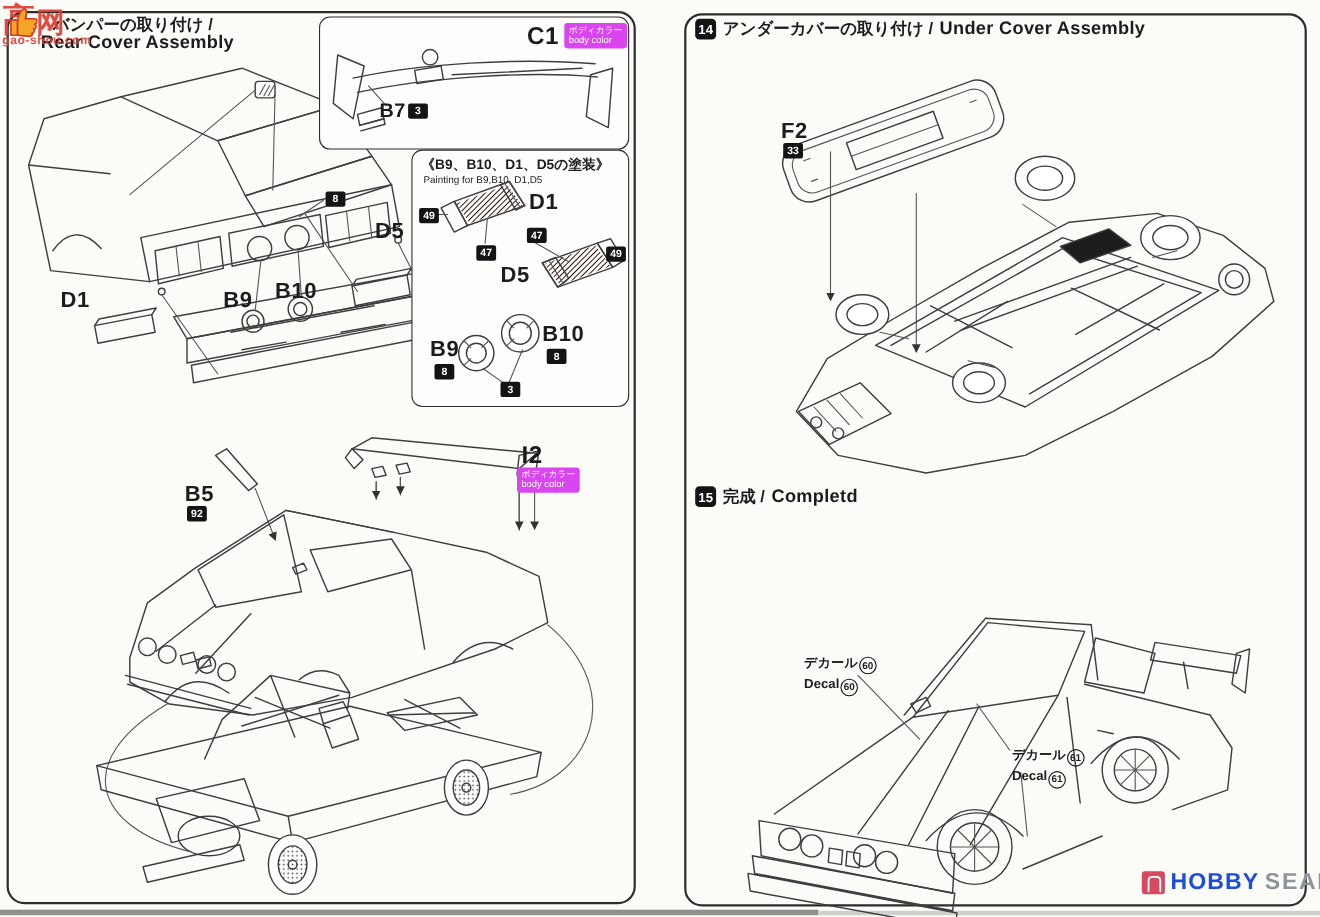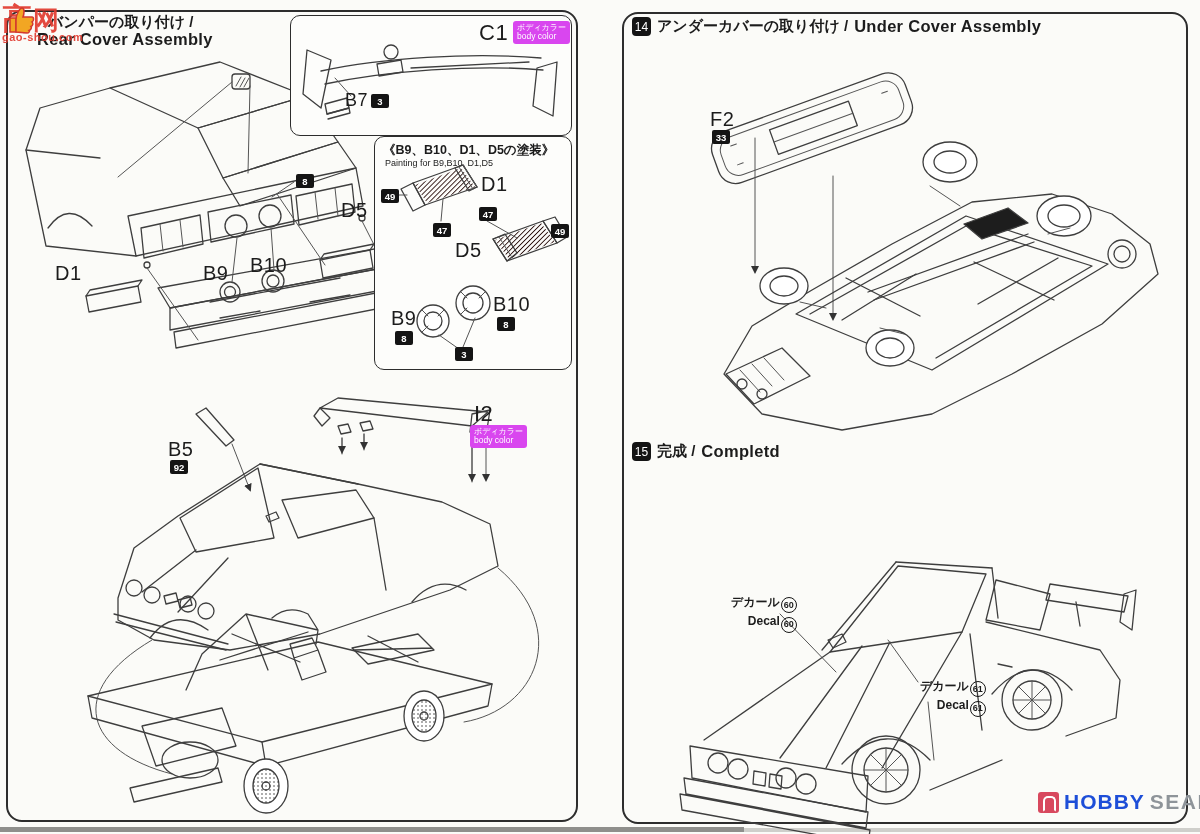--- a/index.html
+++ b/index.html
@@ -8,32 +8,32 @@
   .panel{position:absolute;border:2px solid #2d2d2d;border-radius:16px}
   .inset{position:absolute;border:1.5px solid #2d2d2d;border-radius:10px;background:#fdfdfb}
   .abs{position:absolute}
   svg{position:absolute;overflow:visible}
   .ln{fill:none;stroke:#3e3e3e;stroke-width:1.3;stroke-linejoin:round;stroke-linecap:round}
   .ln2{fill:none;stroke:#555;stroke-width:1;stroke-linejoin:round;stroke-linecap:round}
   .hjp{font-weight:bold;font-size:15px;white-space:nowrap}
   .hen{font-weight:bold;font-size:16.5px;white-space:nowrap;letter-spacing:.3px}
   .hdr{position:absolute;display:flex;align-items:center;gap:6px}
   .stepbadge{width:19px;height:19px;background:#141414;color:#fff;border-radius:4px;
-             font-size:12px;font-weight:normal;display:flex;align-items:center;justify-content:center;flex:0 0 auto}
-  .plabel{position:absolute;font-weight:normal;font-size:20px;letter-spacing:.5px;white-space:nowrap}
+             font-size:12px;font-weight:bold;display:flex;align-items:center;justify-content:center;flex:0 0 auto}
+  .plabel{position:absolute;font-weight:bold;font-size:20px;letter-spacing:.5px;white-space:nowrap}
   .plabel.sm{font-size:18px}
   .plabel.lg{font-size:22px}
   .sq{position:absolute;min-width:14px;height:14px;padding:0 2px;background:#141414;color:#fff;
       font-size:9.5px;font-weight:bold;display:flex;align-items:center;justify-content:center;border-radius:2px}
   .bc{position:absolute;background:#d946ef;color:#fff;border-radius:3px;padding:2px 4px;line-height:1.15}
   .bc .j{font-size:8px;display:block}
   .bc .e{font-size:8.5px;display:block}
   .ptitle{position:absolute;font-weight:bold;font-size:12.5px;white-space:nowrap}
   .psub{position:absolute;font-size:9px;color:#222;white-space:nowrap}
-  .decal{position:absolute;text-align:right;font-weight:bold;font-size:12px;line-height:1.4;white-space:nowrap}
+  .decal{position:absolute;text-align:left;font-weight:bold;font-size:12px;line-height:1.4;white-space:nowrap}
   .circ{display:inline-flex;align-items:center;justify-content:center;width:14px;height:14px;
         border:1.3px solid #161616;border-radius:50%;font-size:9px;font-weight:bold;margin-left:1px;vertical-align:-2px}
   .wm{position:absolute;left:2px;top:4px;z-index:6;color:#e23c30;line-height:1}
   .wm .row{display:flex;align-items:flex-start;gap:1px;font-weight:bold}
   .wm .big{font-size:30px;opacity:.92}
   .wm .mid{font-size:26px;opacity:.92;margin-top:3px}
   .wm .url{font-size:11px;font-weight:bold;letter-spacing:.5px;margin-top:-2px;opacity:.92}
   .logo{position:absolute;display:flex;align-items:center;gap:5px;z-index:6}
   .logo .ic{width:21px;height:21px;background:#d8485e;border-radius:3px;position:relative}
   .logo .ic:after{content:"";position:absolute;left:5px;top:4px;width:9px;height:12px;

